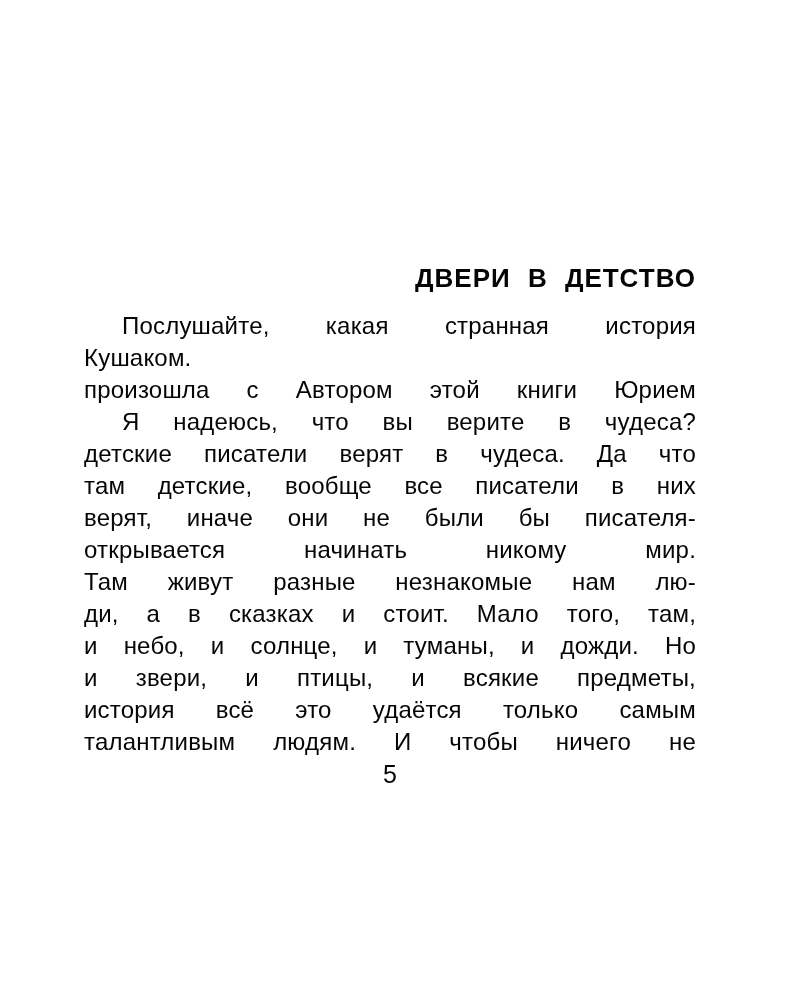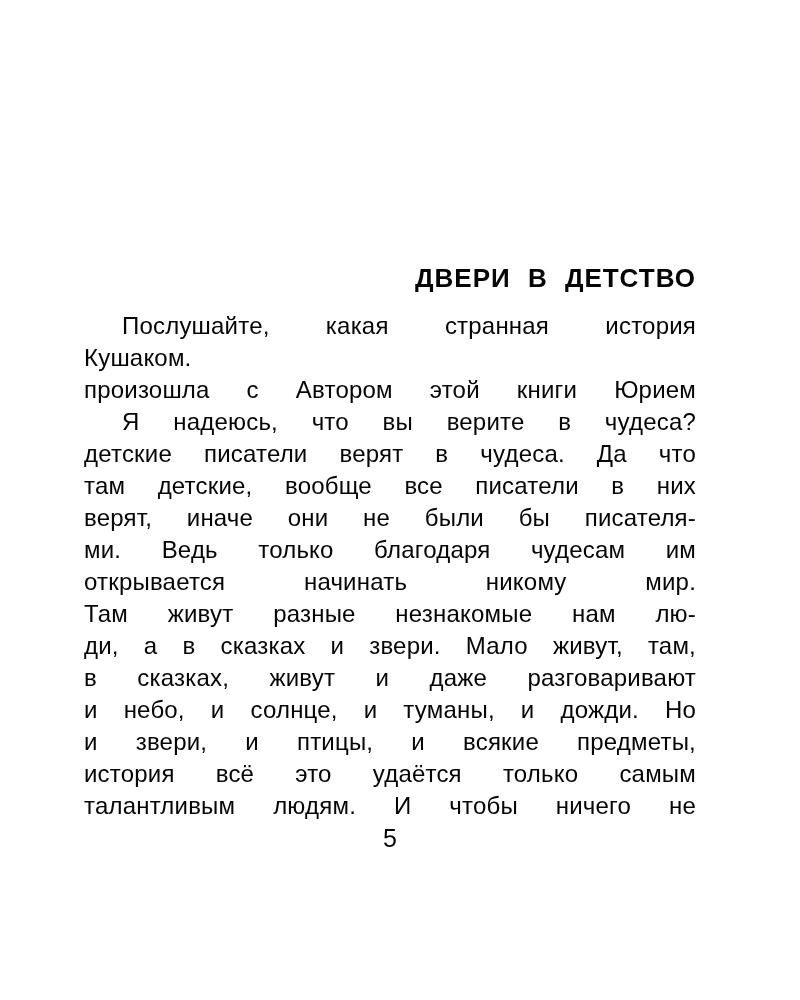--- a/index.html
+++ b/index.html
@@ -75,25 +75,23 @@
         <div class="paragraph">
           <div class="line justify indent">Послушайте, какая странная история</div>
           <div class="line">Кушаком.</div>
           <div class="line justify">произошла с Автором этой книги Юрием</div>
         </div>
         <div class="paragraph">
           <div class="line justify indent">Я надеюсь, что вы верите в чудеса?</div>
           <div class="line justify">детские писатели верят в чудеса. Да что</div>
           <div class="line justify">там детские, вообще все писатели в них</div>
           <div class="line justify">верят, иначе они не были бы писателя-</div>
-          <div class="line justify">ми. Ведь только благодаря чудесам им</div>
           <div class="line justify">открывается начинать никому мир.</div>
           <div class="line justify">Там живут разные незнакомые нам лю-</div>
-          <div class="line justify">ди, а в сказках и звери. Мало живут, там,</div>
-          <div class="line justify">в сказках, живут и даже разговаривают</div>
+          <div class="line justify">ди, а в сказках и стоит. Мало того, там,</div>
           <div class="line justify">и небо, и солнце, и туманы, и дожди. Но</div>
           <div class="line justify">и звери, и птицы, и всякие предметы,</div>
           <div class="line justify">история всё это удаётся только самым</div>
           <div class="line justify">талантливым людям. И чтобы ничего не</div>
         </div>
       </div>
     <div class="page-number">5</div>
   </div>
 </div>
 

